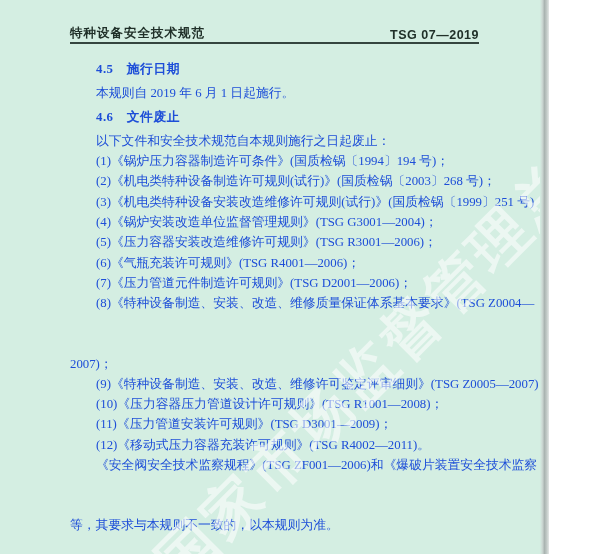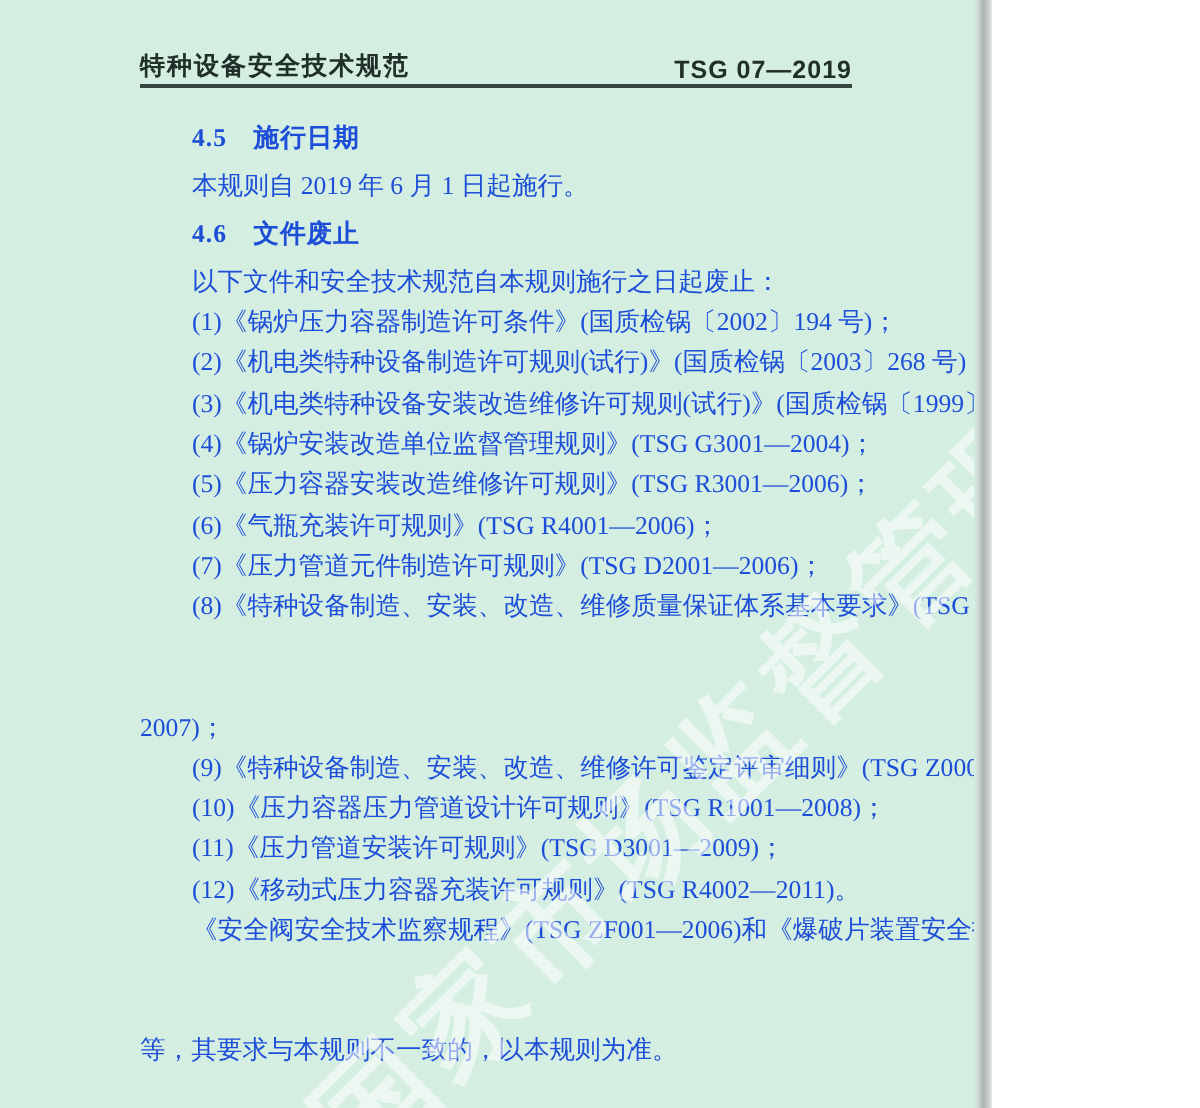--- a/index.html
+++ b/index.html
@@ -3,21 +3,21 @@
 <meta charset="utf-8">
 <style>
   html, body { margin: 0; padding: 0; }
   body {
     width: 600px; height: 554px;
     font-family: "Liberation Serif", "DejaVu Serif", serif;
     background: #ffffff;
   }
   .canvas {
     position: relative;
-    width: 496px; height: 554px;
+    width: 549px; height: 554px;
     background: #d4eee2;
     overflow: hidden;
   }
   .header {
     position: absolute;
     left: 70px; right: 70px; top: 28px;
     height: 14px;
     display: flex;
     justify-content: space-between;
     align-items: flex-end;
@@ -84,21 +84,21 @@
     <span class="header-code">TSG 07—2019</span>
   </div>
 
   <div class="header-rule"></div>
 
   <div class="content" id="content">
       <div class="line heading">4.5　施行日期</div>
       <div class="line para">本规则自 2019 年 6 月 1 日起施行。</div>
       <div class="line heading">4.6　文件废止</div>
       <div class="line para">以下文件和安全技术规范自本规则施行之日起废止：</div>
-      <div class="line para">(1)《锅炉压力容器制造许可条件》(国质检锅〔2002〕194 号)；</div>
+      <div class="line para">(1)《锅炉压力容器制造许可条件》(国质检锅〔1994〕194 号)；</div>
       <div class="line para">(2)《机电类特种设备制造许可规则(试行)》(国质检锅〔2003〕268 号)；</div>
       <div class="line para">(3)《机电类特种设备安装改造维修许可规则(试行)》(国质检锅〔1999〕251 号)；</div>
       <div class="line para">(4)《锅炉安装改造单位监督管理规则》(TSG G3001—2004)；</div>
       <div class="line para">(5)《压力容器安装改造维修许可规则》(TSG R3001—2006)；</div>
       <div class="line para">(6)《气瓶充装许可规则》(TSG R4001—2006)；</div>
       <div class="line para">(7)《压力管道元件制造许可规则》(TSG D2001—2006)；</div>
       <div class="line para">(8)《特种设备制造、安装、改造、维修质量保证体系基本要求》(TSG Z0004—</div>
       <div class="line cont">2007)；</div>
       <div class="line para">(9)《特种设备制造、安装、改造、维修许可鉴定评审细则》(TSG Z0005—2007)；</div>
       <div class="line para">(10)《压力容器压力管道设计许可规则》(TSG R1001—2008)；</div>

